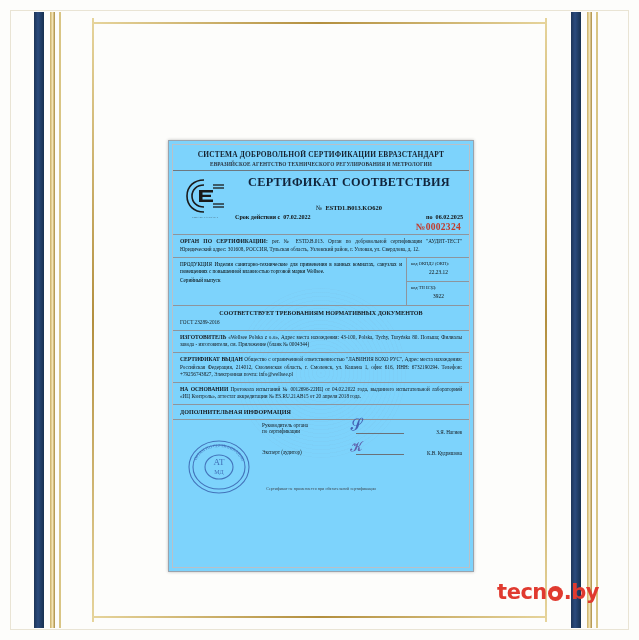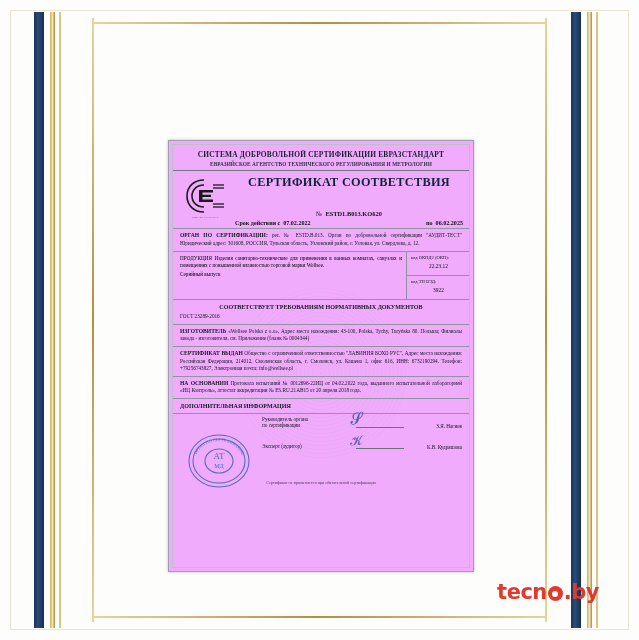--- a/index.html
+++ b/index.html
@@ -79,21 +79,21 @@
     -webkit-text-fill-color: transparent;
   }
 
   
   .doc {
     position: absolute;
     left: 168px;
     top: 140px;
     width: 304px;
     height: 430px;
-    background: #f0abfc;
+    background: #7dd3fc;
     border: 1px solid #9aa3ad;
     box-shadow: 0 0 3px rgba(0,0,0,0.25);
     overflow: hidden;
   }
   .doc-inner {
     position: absolute;
     inset: 3px;
     border: 1px solid #b9c0c8;
     padding: 0;
     box-sizing: border-box;
@@ -138,21 +138,21 @@
     margin-top: 1px;
     line-height: 1.1;
   }
   .title-main { flex: 1; }
   .cert-title {
     font-size: 12.3px;
     font-weight: bold;
     color: #11243b;
     letter-spacing: 0.3px;
     text-align: center;
-    margin-bottom: 20px;
+    margin-bottom: 14px;
   }
   .cert-num {
     font-size: 6.4px;
     text-align: center;
     color: #111;
     margin-bottom: 3px;
   }
   .cert-num b { font-weight: bold; }
   .dates {
     display: flex;
@@ -378,20 +378,23 @@
           <div class="dates">
             <span class="lbl">Срок действия  с</span>
             <span class="val">07.02.2022</span>
             <span class="spacer"></span>
             <span class="lbl">по</span>
             <span class="val">06.02.2025</span>
           </div>
         </div>
       </div>
 
+      <div class="regnum">
+        <span>№</span><span>0002324</span>
+      </div>
 
       <div class="sep"></div>
 
       <div class="block">
         <span class="lbl">ОРГАН ПО СЕРТИФИКАЦИИ:</span>
         <span>рег. № ESTD.B.013. Орган по добровольной сертификации "АУДИТ-ТЕСТ" Юридический адрес: 301608, РОССИЯ, Тульская область, Узловский район, г. Узловая, ул. Свердлова, д. 12.</span>
       </div>
 
       <div class="sep"></div>
 

